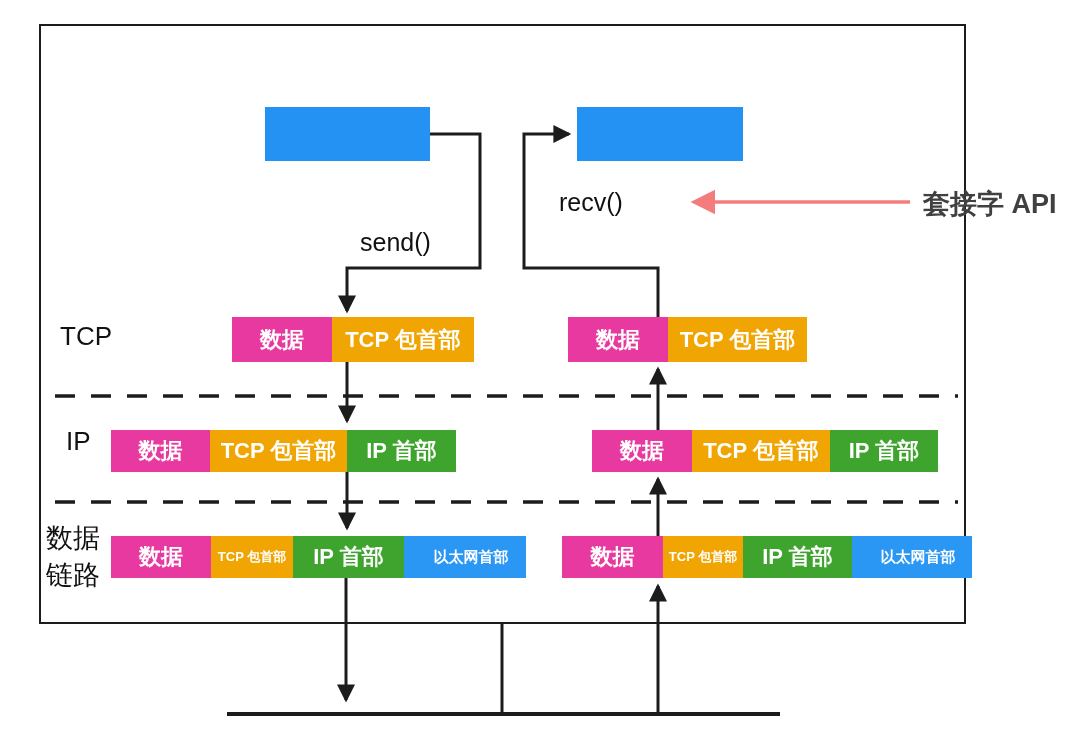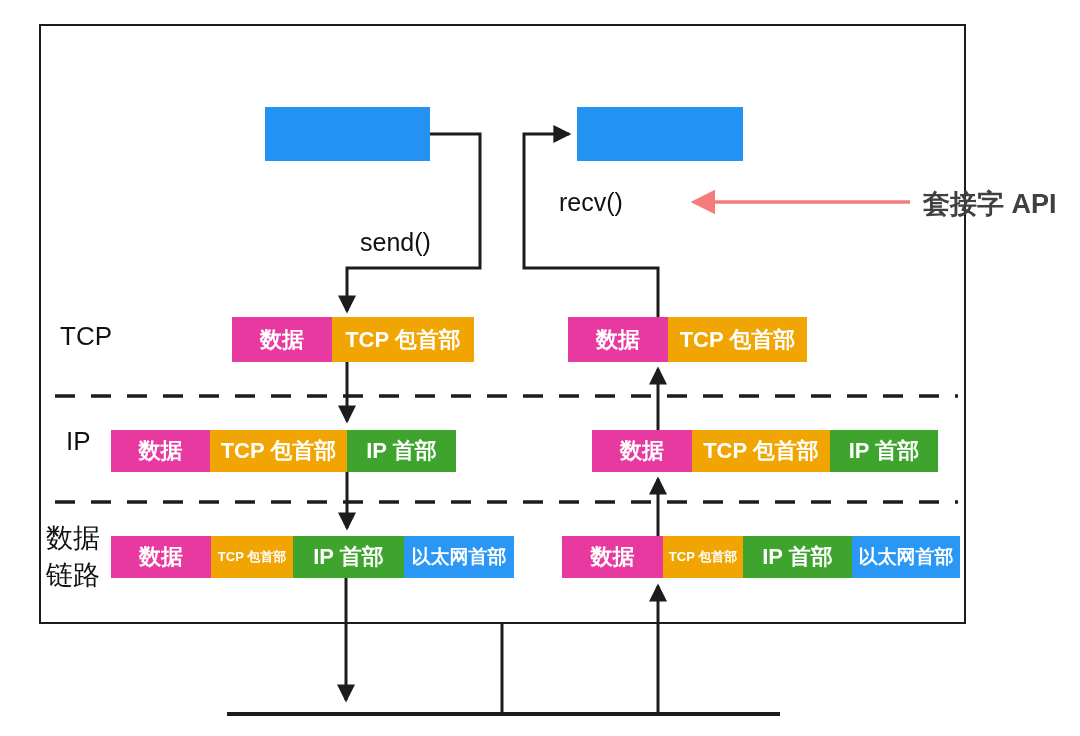--- a/index.html
+++ b/index.html
@@ -21,21 +21,21 @@
   .call-send{left:360px;top:180px;width:112px;text-align:left;margin-top:48px;}
   .call-recv{left:538px;top:188px;margin-left:21px;}
   .sock{left:923px;top:186px;font-size:27px;font-weight:bold;z-index:3;white-space:nowrap;}
   .layer{font-size:26px;color:#111;z-index:2;}
   .layer-tcp{left:60px;top:321px;}
   .layer-ip{left:66px;top:426px;}
   .layer-dl{left:46px;top:520px;font-size:27px;line-height:37px;}
   .pkt{display:flex;z-index:2;}
   .seg{display:flex;align-items:center;justify-content:center;color:#fff;font-weight:bold;font-size:22px;white-space:nowrap;overflow:hidden;}
   .seg-sm{font-size:13px;}
-  .seg-eth{font-size:19px;}
+  .seg-eth{font-size:15px;padding-left:12px;}
 </style>
 </head>
 <body>
 
 <div class="canvas">
 
   <div class="abs host-box"></div>
 
   <svg class="abs lines" width="1080" height="736">
     <defs>

